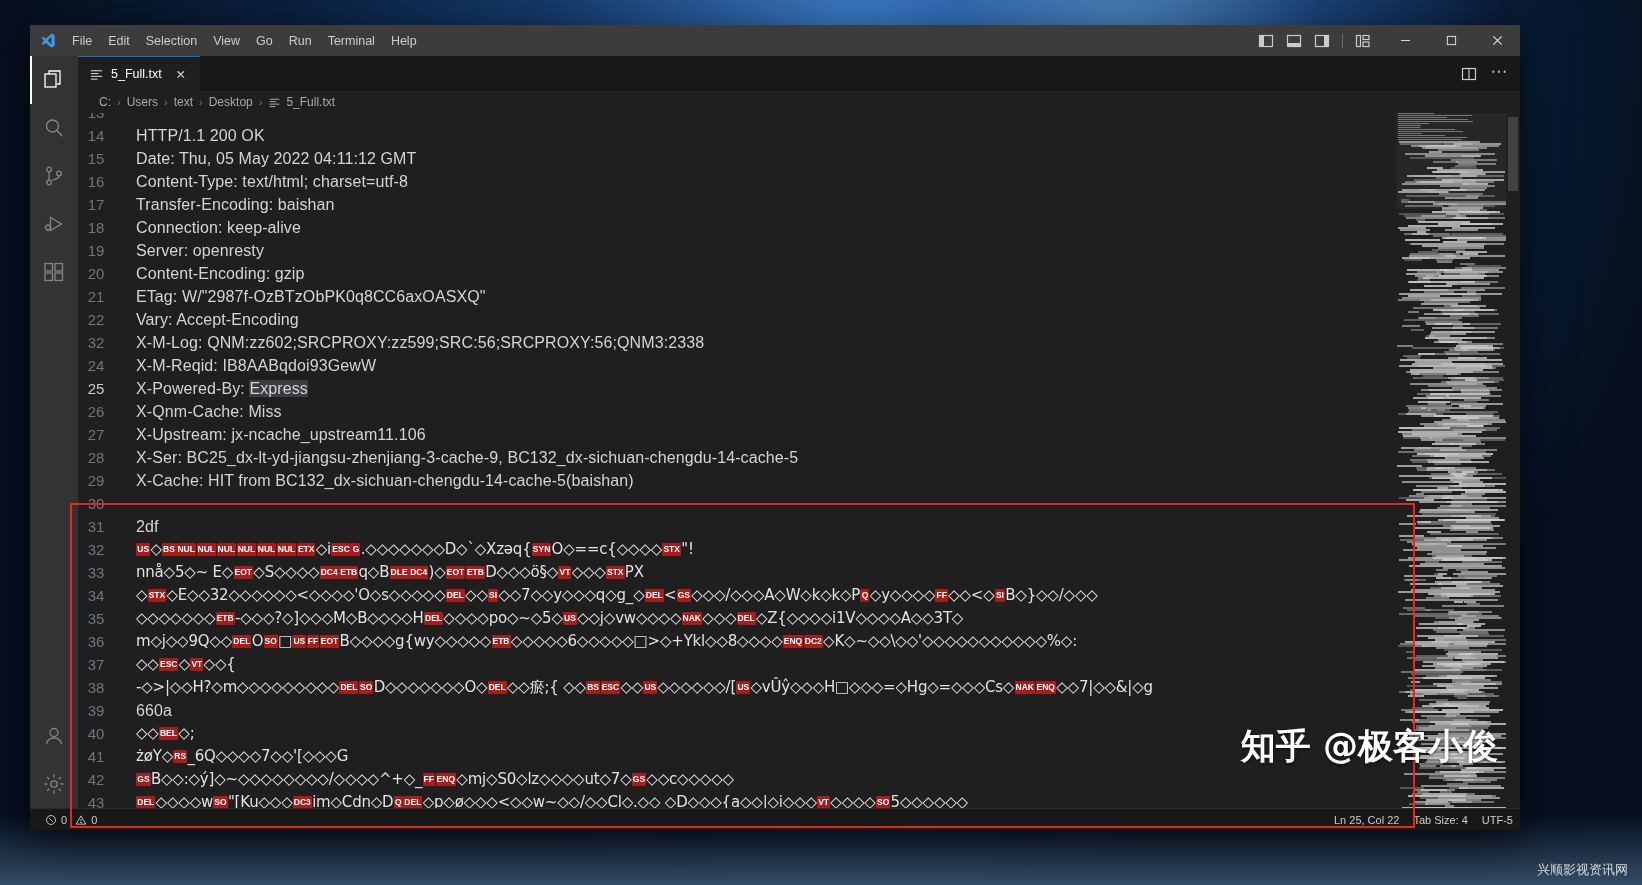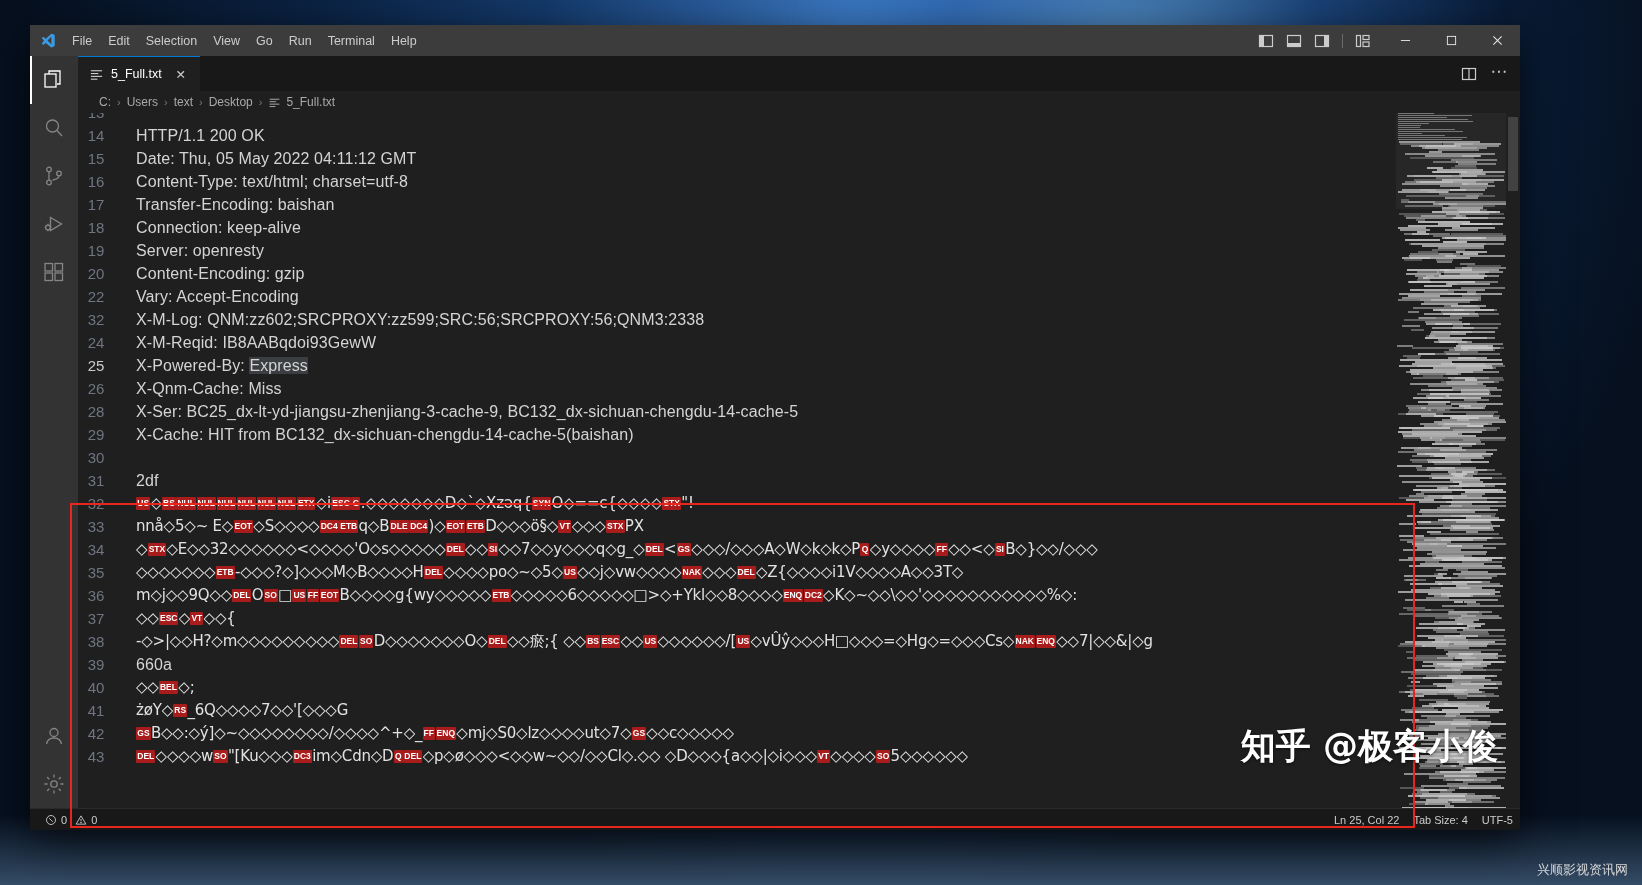--- a/index.html
+++ b/index.html
@@ -380,25 +380,27 @@
         <div class="codescroll">
           <div class="codeinner" id="code-lines" style="top: -12px;">
               <div class="line"><div class="ln">13</div><div class="ltext"></div></div>
               <div class="line"><div class="ln">14</div><div class="ltext">HTTP/1.1 200 OK</div></div>
               <div class="line"><div class="ln">15</div><div class="ltext">Date: Thu, 05 May 2022 04:11:12 GMT</div></div>
               <div class="line"><div class="ln">16</div><div class="ltext">Content-Type: text/html; charset=utf-8</div></div>
               <div class="line"><div class="ln">17</div><div class="ltext">Transfer-Encoding: baishan</div></div>
               <div class="line"><div class="ln">18</div><div class="ltext">Connection: keep-alive</div></div>
               <div class="line"><div class="ln">19</div><div class="ltext">Server: openresty</div></div>
               <div class="line"><div class="ln">20</div><div class="ltext">Content-Encoding: gzip</div></div>
+              <div class="line"><div class="ln">21</div><div class="ltext">ETag: W/"2987f-OzBTzObPK0q8CC6axOASXQ"</div></div>
               <div class="line"><div class="ln">22</div><div class="ltext">Vary: Accept-Encoding</div></div>
               <div class="line"><div class="ln">32</div><div class="ltext">X-M-Log: QNM:zz602;SRCPROXY:zz599;SRC:56;SRCPROXY:56;QNM3:2338</div></div>
               <div class="line"><div class="ln">24</div><div class="ltext">X-M-Reqid: IB8AABqdoi93GewW</div></div>
               <div class="line"><div class="ln cur">25</div><div class="ltext">X-Powered-By: <span class="sel">Express</span></div></div>
               <div class="line"><div class="ln">26</div><div class="ltext">X-Qnm-Cache: Miss</div></div>
+              <div class="line"><div class="ln">27</div><div class="ltext">X-Upstream: jx-ncache_upstream11.106</div></div>
               <div class="line"><div class="ln">28</div><div class="ltext">X-Ser: BC25_dx-lt-yd-jiangsu-zhenjiang-3-cache-9, BC132_dx-sichuan-chengdu-14-cache-5</div></div>
               <div class="line"><div class="ln">29</div><div class="ltext">X-Cache: HIT from BC132_dx-sichuan-chengdu-14-cache-5(baishan)</div></div>
               <div class="line"><div class="ln">30</div><div class="ltext"></div></div>
               <div class="line"><div class="ln">31</div><div class="ltext">2df</div></div>
               <div class="line"><div class="ln">32</div><div class="bin"><span class="ctl">US</span><span class="rep">◇</span><span class="ctl">BS</span><span class="ctl">NUL</span><span class="ctl">NUL</span><span class="ctl">NUL</span><span class="ctl">NUL</span><span class="ctl">NUL</span><span class="ctl">NUL</span><span class="ctl">ETX</span><span class="rep">◇</span><span class="ch">i</span><span class="ctl">ESC</span><span class="ctl">G</span><span class="ch">.</span><span class="rep">◇</span><span class="rep">◇</span><span class="rep">◇</span><span class="rep">◇</span><span class="rep">◇</span><span class="rep">◇</span><span class="rep">◇</span><span class="ch">D</span><span class="rep">◇</span><span class="ch">`</span><span class="rep">◇</span><span class="ch">Xzəq{</span><span class="ctl">SYN</span><span class="ch">O</span><span class="rep">◇</span><span class="ch">==c{</span><span class="rep">◇</span><span class="rep">◇</span><span class="rep">◇</span><span class="rep">◇</span><span class="ctl">STX</span><span class="ch">"</span><span class="ch">!</span></div></div>
               <div class="line"><div class="ln">33</div><div class="bin"><span class="ch">nnå</span><span class="rep">◇</span><span class="ch">5</span><span class="rep">◇</span><span class="ch">~ E</span><span class="rep">◇</span><span class="ctl">EOT</span><span class="rep">◇</span><span class="ch">S</span><span class="rep">◇</span><span class="rep">◇</span><span class="rep">◇</span><span class="rep">◇</span><span class="ctl">DC4</span><span class="ctl">ETB</span><span class="ch">q</span><span class="rep">◇</span><span class="ch">B</span><span class="ctl">DLE</span><span class="ctl">DC4</span><span class="ch">)</span><span class="rep">◇</span><span class="ctl">EOT</span><span class="ctl">ETB</span><span class="ch">D</span><span class="rep">◇</span><span class="rep">◇</span><span class="rep">◇</span><span class="ch">ö§</span><span class="rep">◇</span><span class="ctl">VT</span><span class="rep">◇</span><span class="rep">◇</span><span class="rep">◇</span><span class="ctl">STX</span><span class="ch">PX</span></div></div>
               <div class="line"><div class="ln">34</div><div class="bin"><span class="rep">◇</span><span class="ctl">STX</span><span class="rep">◇</span><span class="ch">E</span><span class="rep">◇</span><span class="rep">◇</span><span class="ch">32</span><span class="rep">◇</span><span class="rep">◇</span><span class="rep">◇</span><span class="rep">◇</span><span class="rep">◇</span><span class="rep">◇</span><span class="ch">&lt;</span><span class="rep">◇</span><span class="rep">◇</span><span class="rep">◇</span><span class="rep">◇</span><span class="ch">'O</span><span class="rep">◇</span><span class="ch">s</span><span class="rep">◇</span><span class="rep">◇</span><span class="rep">◇</span><span class="rep">◇</span><span class="rep">◇</span><span class="ctl">DEL</span><span class="rep">◇</span><span class="rep">◇</span><span class="ctl">SI</span><span class="rep">◇</span><span class="rep">◇</span><span class="ch">7</span><span class="rep">◇</span><span class="rep">◇</span><span class="ch">y</span><span class="rep">◇</span><span class="rep">◇</span><span class="rep">◇</span><span class="ch">q</span><span class="rep">◇</span><span class="ch">g_</span><span class="rep">◇</span><span class="ctl">DEL</span><span class="ch">&lt;</span><span class="ctl">GS</span><span class="rep">◇</span><span class="rep">◇</span><span class="rep">◇</span><span class="ch">/</span><span class="rep">◇</span><span class="rep">◇</span><span class="rep">◇</span><span class="ch">A</span><span class="rep">◇</span><span class="ch">W</span><span class="rep">◇</span><span class="ch">k</span><span class="rep">◇</span><span class="ch">k</span><span class="rep">◇</span><span class="ch">P</span><span class="ctl">Q</span><span class="rep">◇</span><span class="ch">y</span><span class="rep">◇</span><span class="rep">◇</span><span class="rep">◇</span><span class="rep">◇</span><span class="ctl">FF</span><span class="rep">◇</span><span class="rep">◇</span><span class="ch">&lt;</span><span class="rep">◇</span><span class="ctl">SI</span><span class="ch">B</span><span class="rep">◇</span><span class="ch">}</span><span class="rep">◇</span><span class="rep">◇</span><span class="ch">/</span><span class="rep">◇</span><span class="rep">◇</span><span class="rep">◇</span></div></div>
               <div class="line"><div class="ln">35</div><div class="bin"><span class="rep">◇</span><span class="rep">◇</span><span class="rep">◇</span><span class="rep">◇</span><span class="rep">◇</span><span class="rep">◇</span><span class="rep">◇</span><span class="ctl">ETB</span><span class="ch">-</span><span class="rep">◇</span><span class="rep">◇</span><span class="rep">◇</span><span class="ch">?</span><span class="rep">◇</span><span class="ch">]</span><span class="rep">◇</span><span class="rep">◇</span><span class="rep">◇</span><span class="ch">M</span><span class="rep">◇</span><span class="ch">B</span><span class="rep">◇</span><span class="rep">◇</span><span class="rep">◇</span><span class="rep">◇</span><span class="ch">H</span><span class="ctl">DEL</span><span class="rep">◇</span><span class="rep">◇</span><span class="rep">◇</span><span class="rep">◇</span><span class="ch">po</span><span class="rep">◇</span><span class="ch">~</span><span class="rep">◇</span><span class="ch">5</span><span class="rep">◇</span><span class="ctl">US</span><span class="rep">◇</span><span class="rep">◇</span><span class="ch">j</span><span class="rep">◇</span><span class="ch">vw</span><span class="rep">◇</span><span class="rep">◇</span><span class="rep">◇</span><span class="rep">◇</span><span class="ctl">NAK</span><span class="rep">◇</span><span class="rep">◇</span><span class="rep">◇</span><span class="ctl">DEL</span><span class="rep">◇</span><span class="ch">Z{</span><span class="rep">◇</span><span class="rep">◇</span><span class="rep">◇</span><span class="rep">◇</span><span class="ch">i1V</span><span class="rep">◇</span><span class="rep">◇</span><span class="rep">◇</span><span class="rep">◇</span><span class="ch">A</span><span class="rep">◇</span><span class="rep">◇</span><span class="ch">3T</span><span class="rep">◇</span></div></div>
               <div class="line"><div class="ln">36</div><div class="bin"><span class="ch">m</span><span class="rep">◇</span><span class="ch">j</span><span class="rep">◇</span><span class="rep">◇</span><span class="ch">9Q</span><span class="rep">◇</span><span class="rep">◇</span><span class="ctl">DEL</span><span class="ch">O</span><span class="ctl">SO</span><span class="ch">□</span><span class="ctl">US</span><span class="ctl">FF</span><span class="ctl">EOT</span><span class="ch">B</span><span class="rep">◇</span><span class="rep">◇</span><span class="rep">◇</span><span class="rep">◇</span><span class="ch">g{wy</span><span class="rep">◇</span><span class="rep">◇</span><span class="rep">◇</span><span class="rep">◇</span><span class="rep">◇</span><span class="ctl">ETB</span><span class="rep">◇</span><span class="rep">◇</span><span class="rep">◇</span><span class="rep">◇</span><span class="rep">◇</span><span class="ch">6</span><span class="rep">◇</span><span class="rep">◇</span><span class="rep">◇</span><span class="rep">◇</span><span class="rep">◇</span><span class="ch">□&gt;</span><span class="rep">◇</span><span class="ch">+Ykl</span><span class="rep">◇</span><span class="rep">◇</span><span class="ch">8</span><span class="rep">◇</span><span class="rep">◇</span><span class="rep">◇</span><span class="rep">◇</span><span class="ctl">ENQ</span><span class="ctl">DC2</span><span class="rep">◇</span><span class="ch">K</span><span class="rep">◇</span><span class="ch">~</span><span class="rep">◇</span><span class="rep">◇</span><span class="ch">\</span><span class="rep">◇</span><span class="rep">◇</span><span class="ch">'</span><span class="rep">◇</span><span class="rep">◇</span><span class="rep">◇</span><span class="rep">◇</span><span class="rep">◇</span><span class="rep">◇</span><span class="rep">◇</span><span class="rep">◇</span><span class="rep">◇</span><span class="rep">◇</span><span class="rep">◇</span><span class="ch">%</span><span class="rep">◇</span><span class="ch">:</span></div></div>
               <div class="line"><div class="ln">37</div><div class="bin"><span class="rep">◇</span><span class="rep">◇</span><span class="ctl">ESC</span><span class="rep">◇</span><span class="ctl">VT</span><span class="rep">◇</span><span class="rep">◇</span><span class="ch">{</span></div></div>

